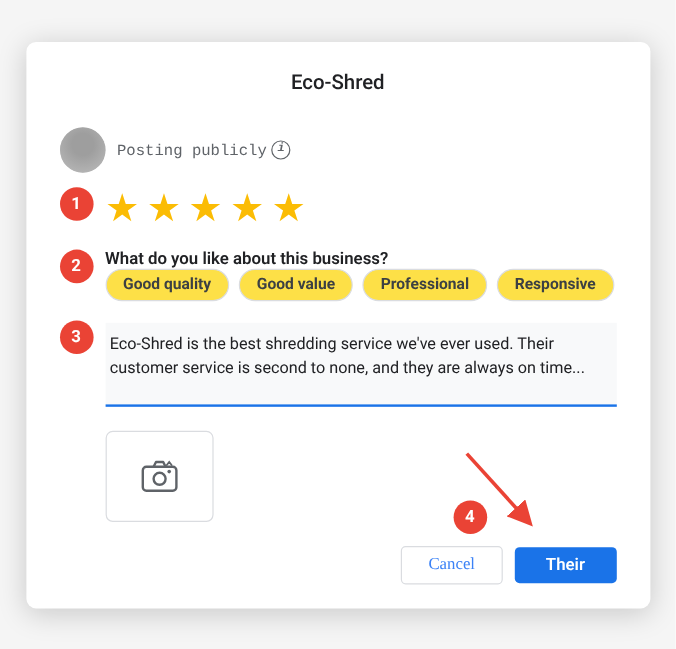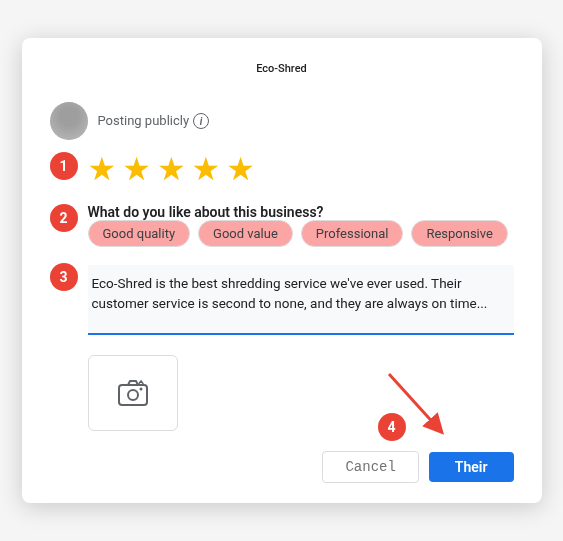--- a/index.html
+++ b/index.html
@@ -15,21 +15,21 @@
     .dialog {
       width: 520px;
       background: #fff;
       border-radius: 8px;
       box-shadow: 0 4px 24px rgba(0,0,0,0.18);
       padding: 24px 28px 20px 28px;
       position: relative;
     }
     .dialog-title {
       text-align: center;
-      font-size: 11px;
+      font-size: 17px;
       font-weight: 500;
       color: #202124;
       margin-bottom: 27px;
     }
     .user-row {
       display: flex;
       align-items: center;
       gap: 10px;
       margin-bottom: 10px;
     }
@@ -46,22 +46,23 @@
     .avatar-inner {
       width: 38px;
       height: 38px;
       background: radial-gradient(circle at 50% 38%, #9e9e9e 30%, #bdbdbd 100%);
       border-radius: 50%;
     }
     .posting-label {
       font-size: 13px;
       color: #5f6368;
       display: flex;
-      align-items: flex-start;
+      align-items: flex-end;
       gap: 4px;
+      font-family: Liberation Mono, monospace;
     }
     .info-icon {
       display: inline-flex;
       align-items: center;
       justify-content: center;
       width: 16px;
       height: 16px;
       border-radius: 50%;
       border: 1.5px solid #5f6368;
       font-size: 10px;
@@ -114,24 +115,25 @@
       display: flex;
       flex-wrap: wrap;
       gap: 8px;
     }
     .chip {
       border: 1.5px solid #dadce0;
       border-radius: 20px;
       padding: 5px 14px;
       font-size: 13px;
       color: #3c4043;
-      background: #fca5a5;
+      background: #fde047;
       cursor: pointer;
       user-select: none;
       transition: background 0.15s;
+      font-weight: bold;
     }
     .textarea-wrapper {
       width: 100%;
       position: relative;
       margin-top: 4px;
     }
     .review-textarea {
       width: 100%;
       min-height: 70px;
       border: none;
@@ -173,25 +175,25 @@
       align-items: center;
       justify-content: flex-end;
       gap: 10px;
       margin-top: 20px;
       position: relative;
     }
     .btn-cancel {
       background: none;
       border: 1.5px solid #dadce0;
       border-radius: 4px;
-      color: #737373;
+      color: #3b82f6;
       font-size: 14px;
       padding: 7px 22px;
       cursor: pointer;
-      font-family: Liberation Mono, monospace;
+      font-family: Liberation Serif, serif;
     }
     .btn-post {
       background: #1a73e8;
       border: none;
       border-radius: 4px;
       color: #fff;
       font-size: 14px;
       font-weight: 600;
       padding: 7px 26px;
       cursor: pointer;

